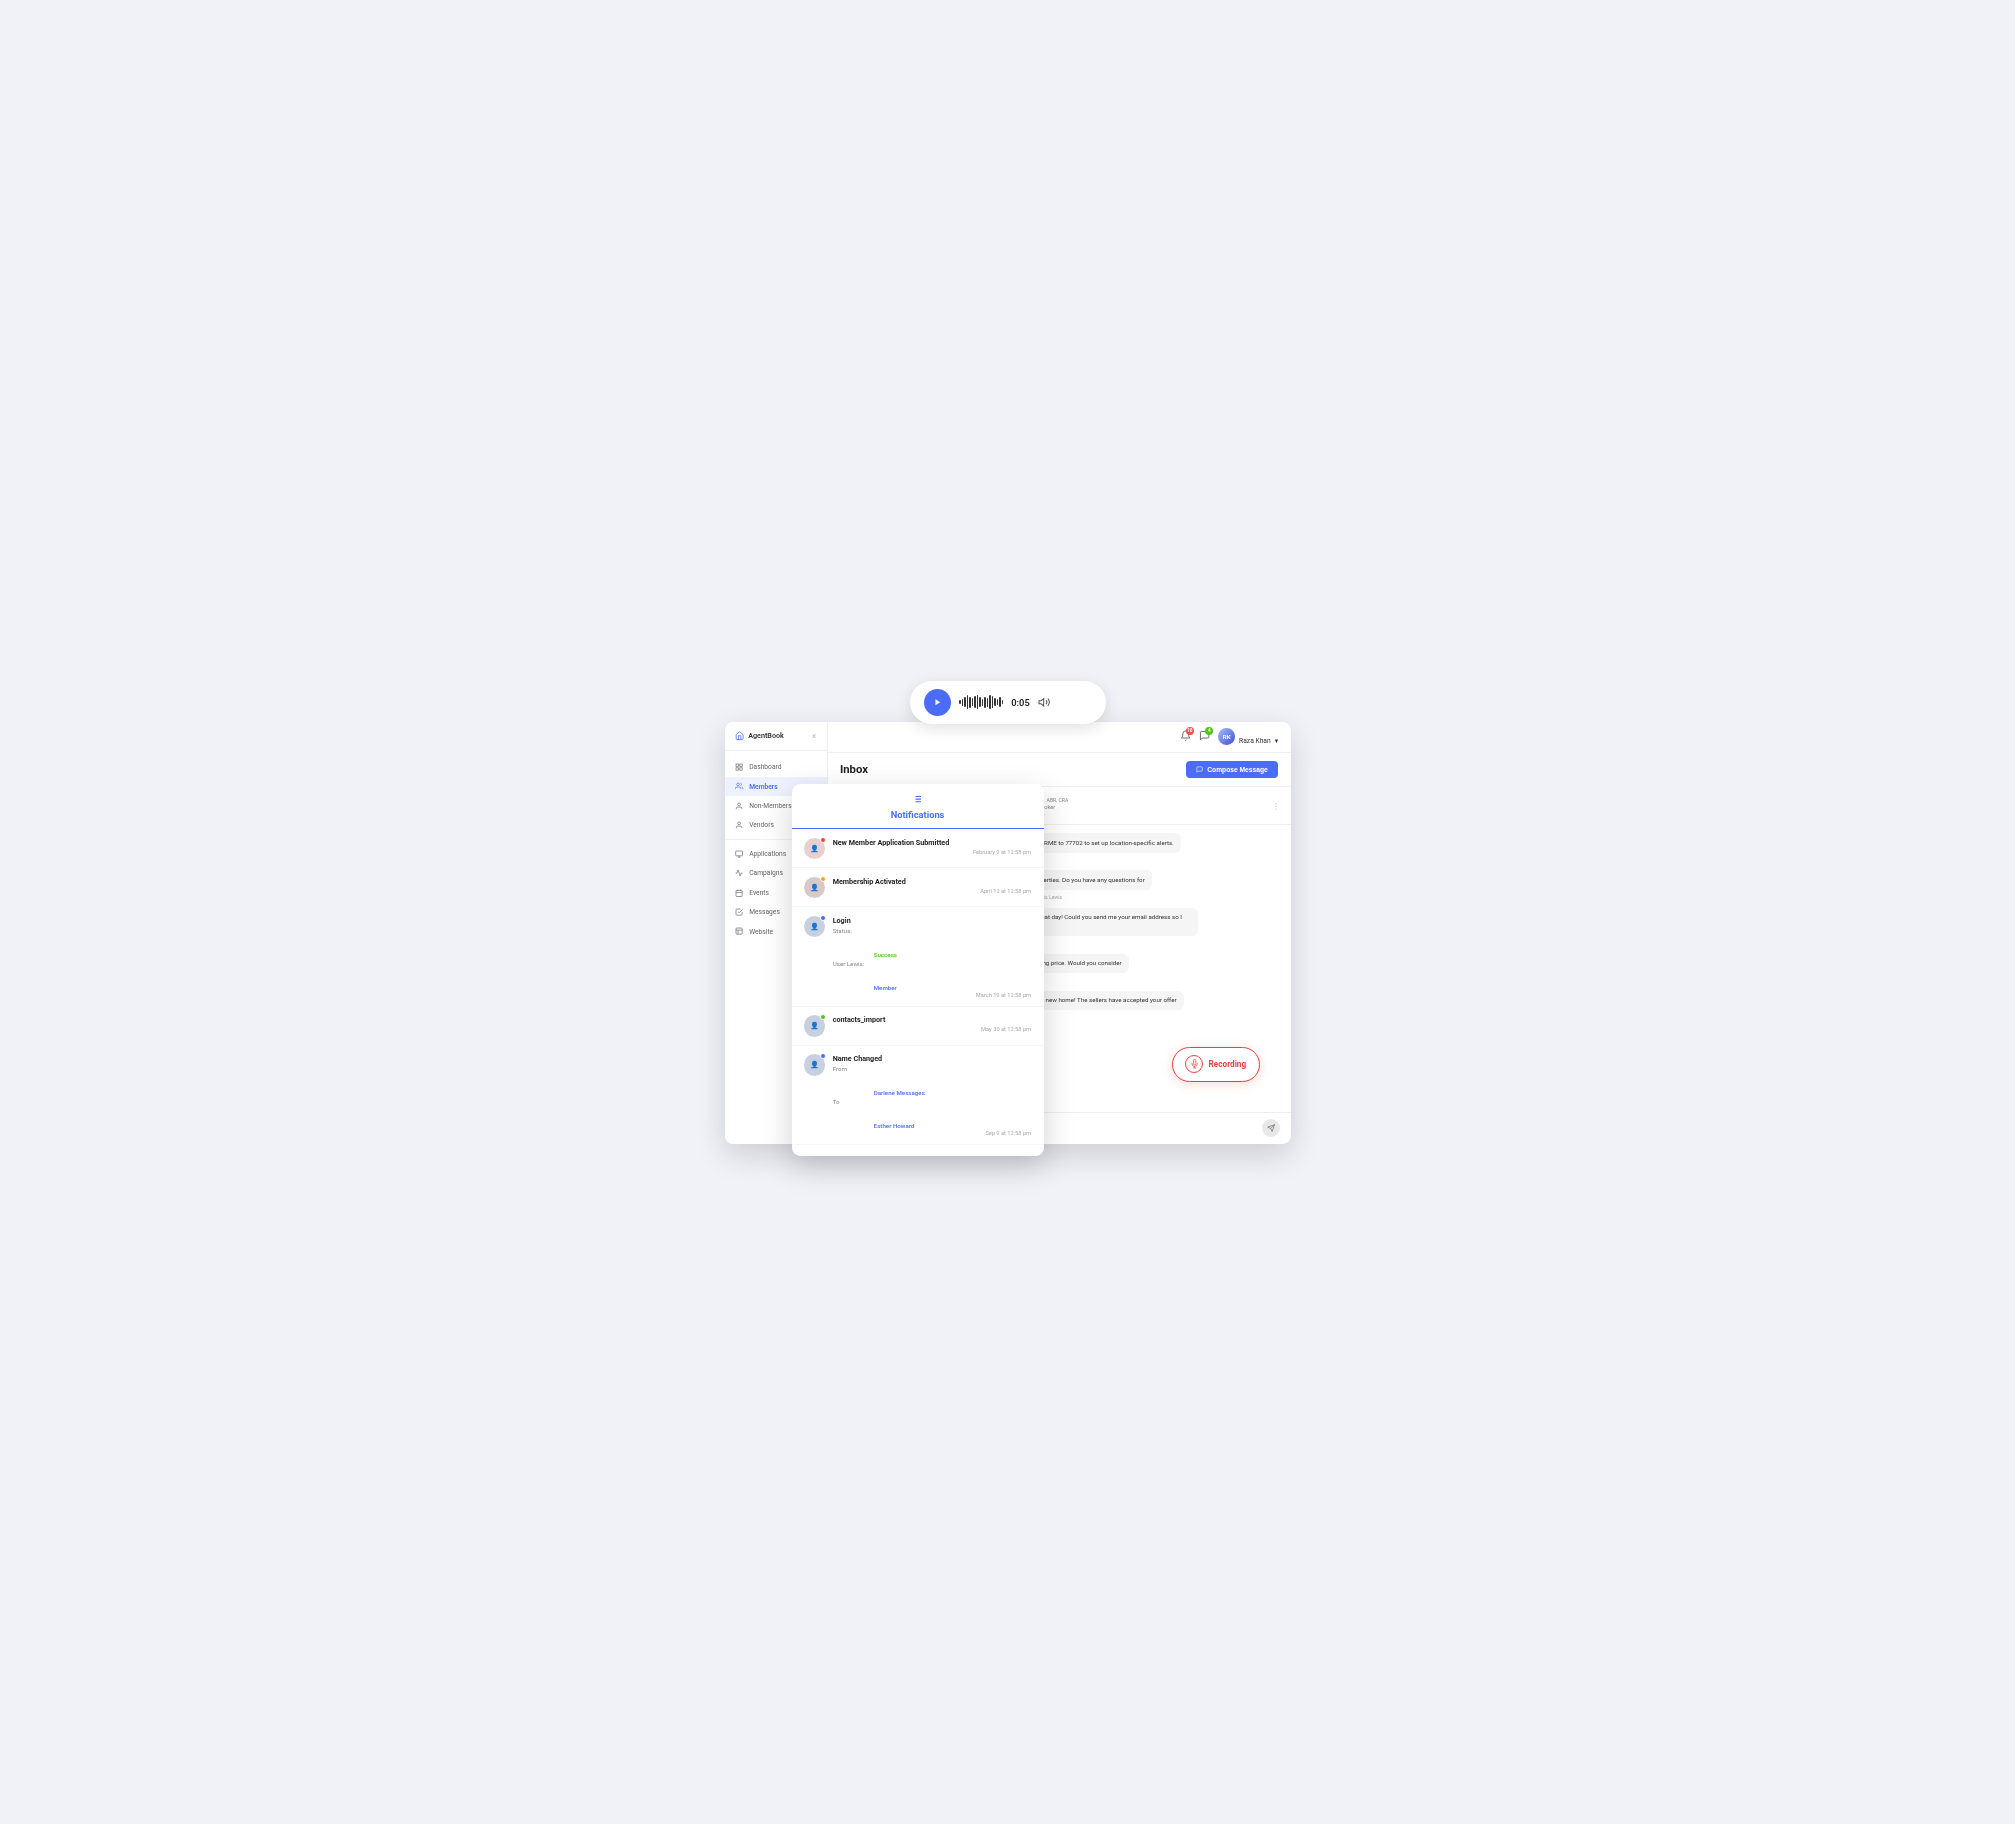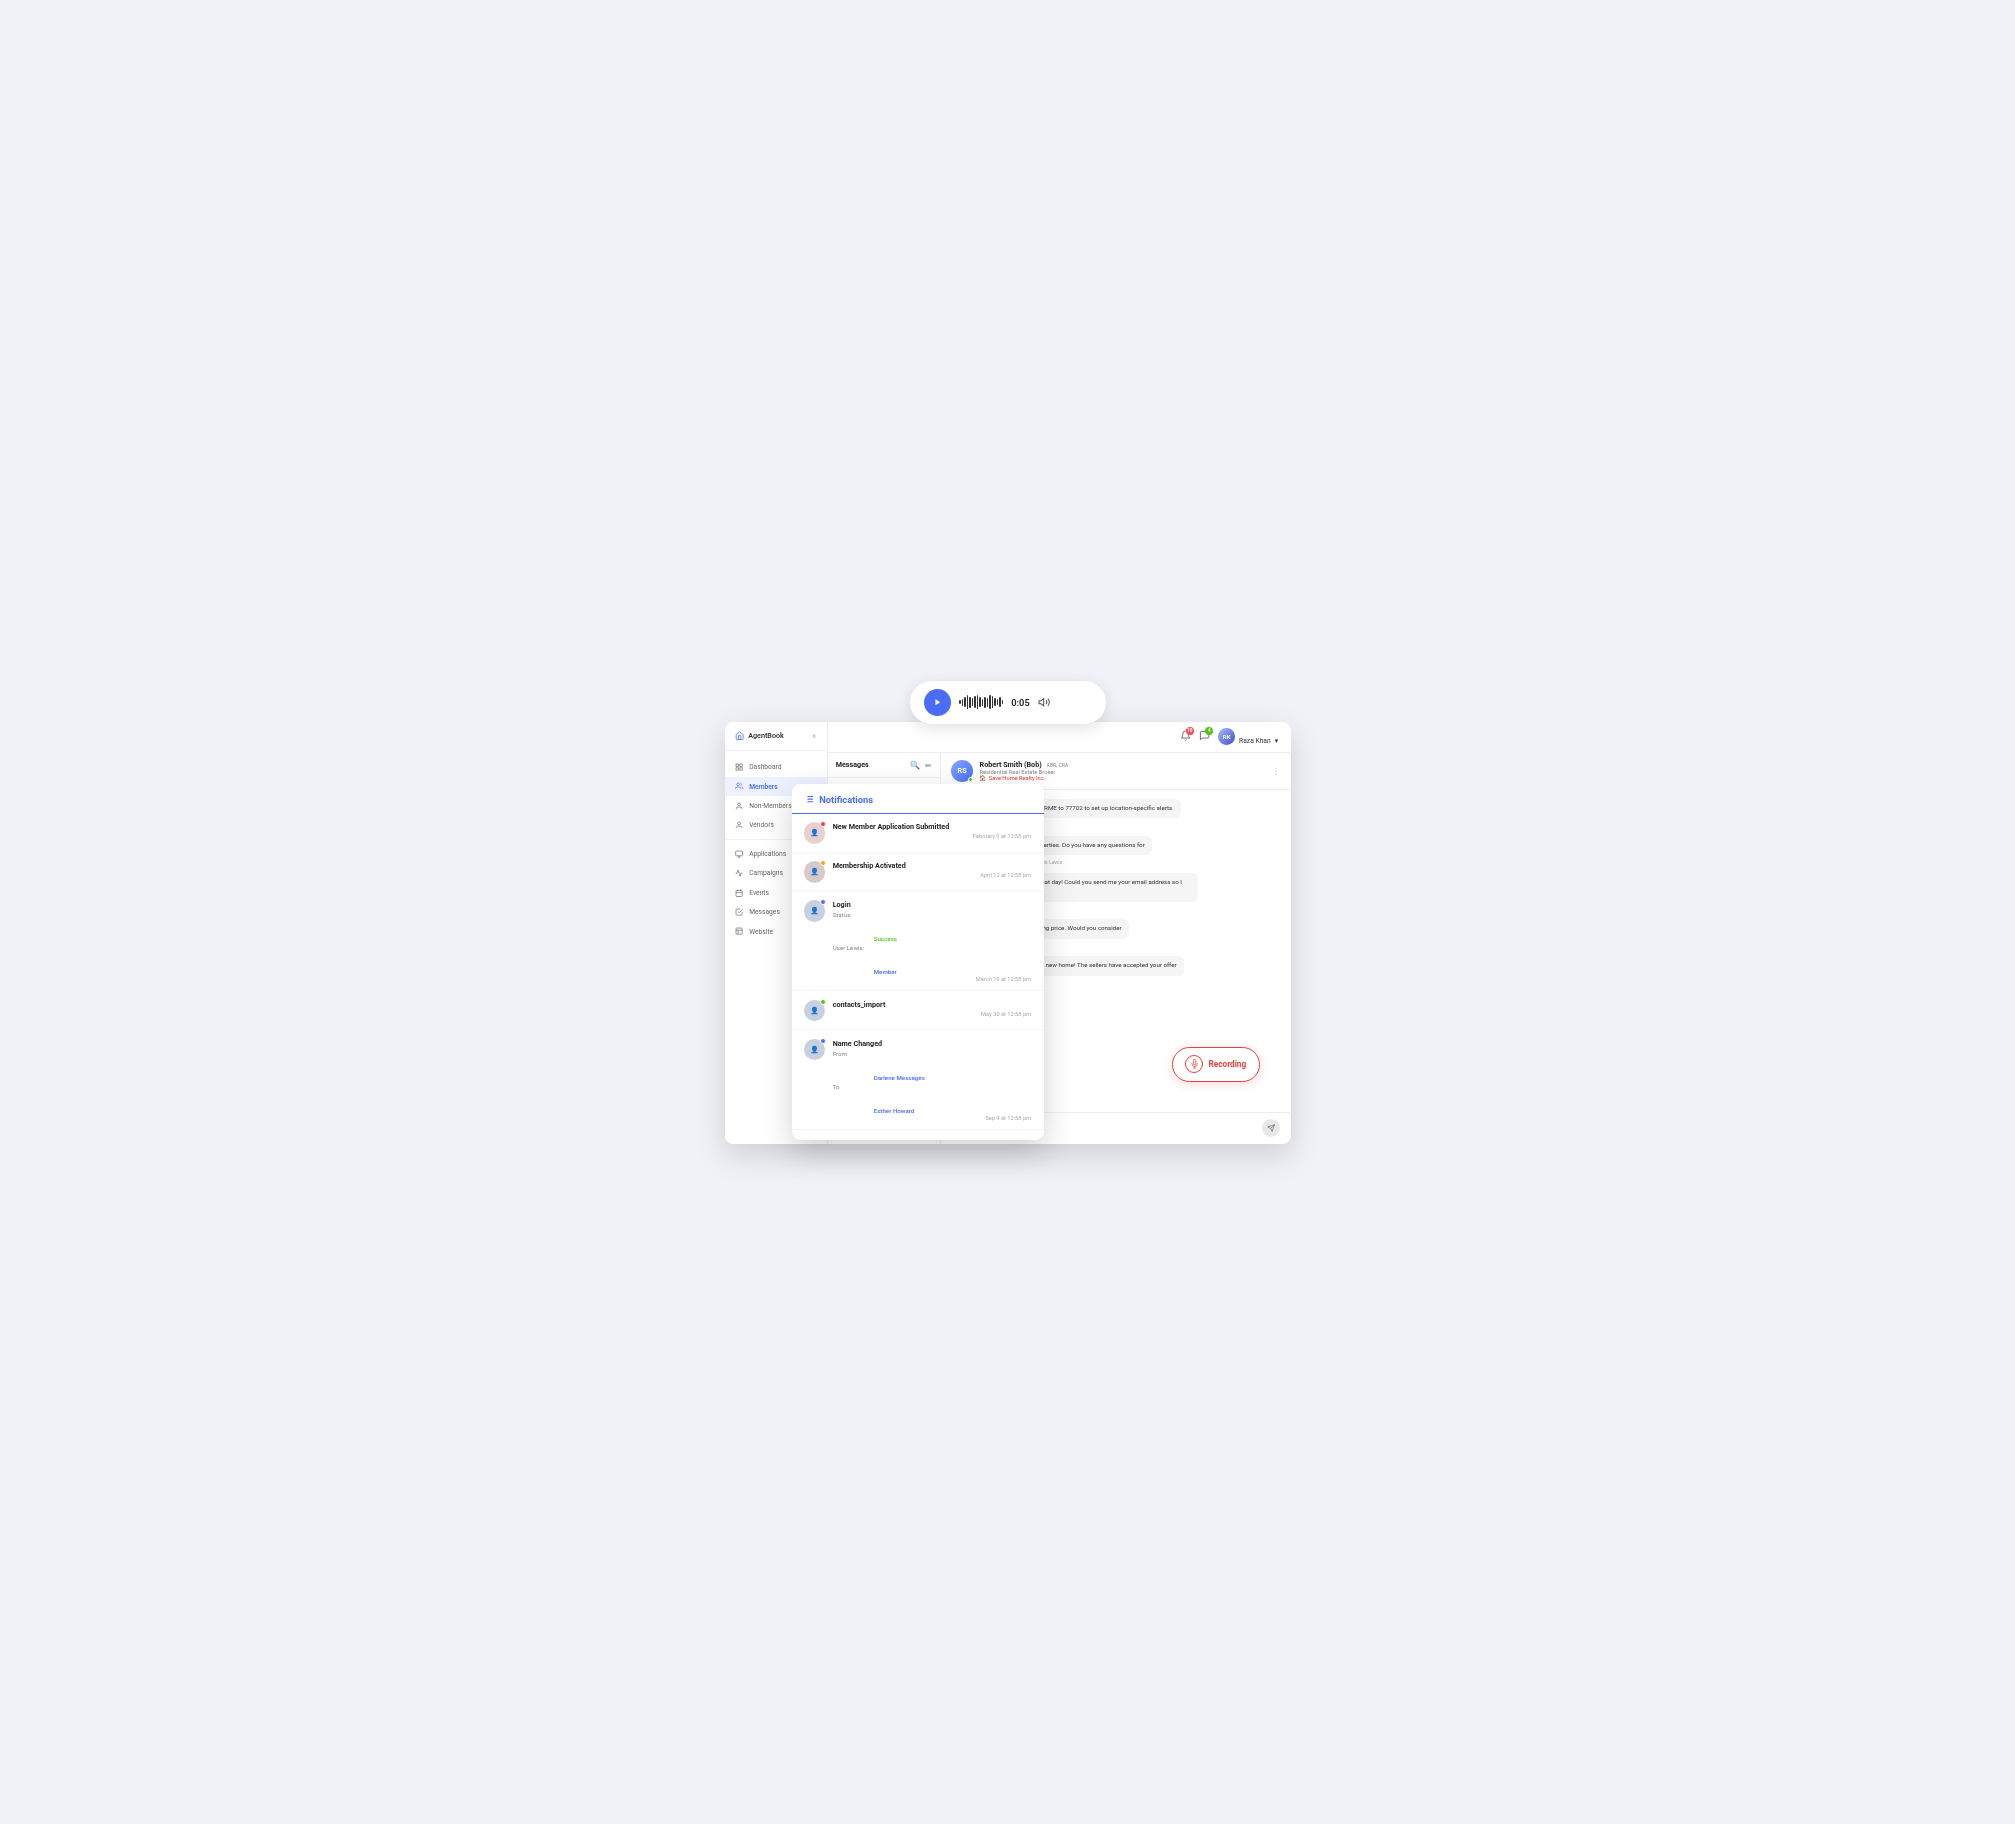--- a/index.html
+++ b/index.html
@@ -432,20 +432,21 @@
       z-index: 50;
       overflow: hidden;
       padding-bottom: 10.3px;
     }
     .notif-header {
       padding: 10.3px 12.4px 8.2px;
       display: flex;
       align-items: center;
       gap: 5.1px;
       border-bottom: 1px solid #4a6cf7;
+      flex-direction: column;
     }
     .notif-title {
       font-size: 9.3px;
       font-weight: 700;
       color: #4a6cf7;
     }
     .notif-item {
       display: flex;
       align-items: flex-start;
       gap: 7.2px;
@@ -719,20 +720,29 @@
             <div class="badge green">4</div>
           </div>
           <div class="avatar-btn">
             <div class="avatar-img">RK</div>
             <span>Raza Khan</span>
             <span>▾</span>
           </div>
         </div>
       </div>
 
+      <div class="inbox-header" style="padding-top:8.2px;">
+        <h1 class="inbox-title">Inbox</h1>
+        <button class="compose-btn">
+          <svg width="7.2" height="7.2" viewBox="0 0 24 24" fill="none" stroke="white" stroke-width="2">
+            <path d="M21 15a2 2 0 01-2 2H7l-4 4V5a2 2 0 012-2h14a2 2 0 012 2z"></path>
+          </svg>
+          <span>Compose Message</span>
+        </button>
+      </div>
 
       <div class="messages-area">
 
         <div class="messages-list">
           <div class="messages-list-header">
             <span class="messages-list-title">Messages</span>
             <div class="messages-list-actions">
               <span>🔍</span>
               <span>⬅</span>
             </div>

